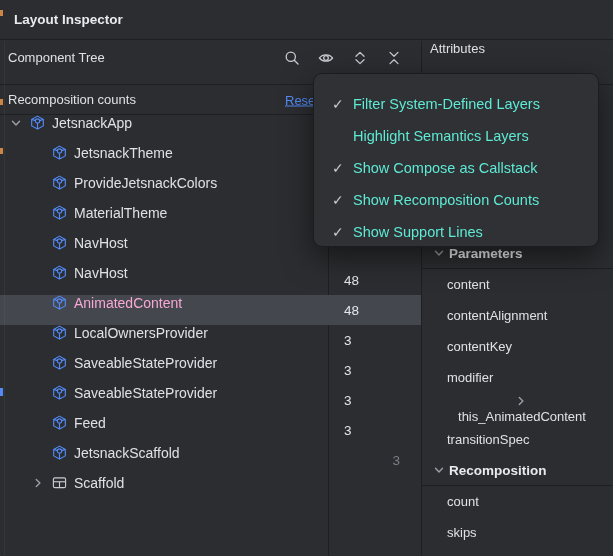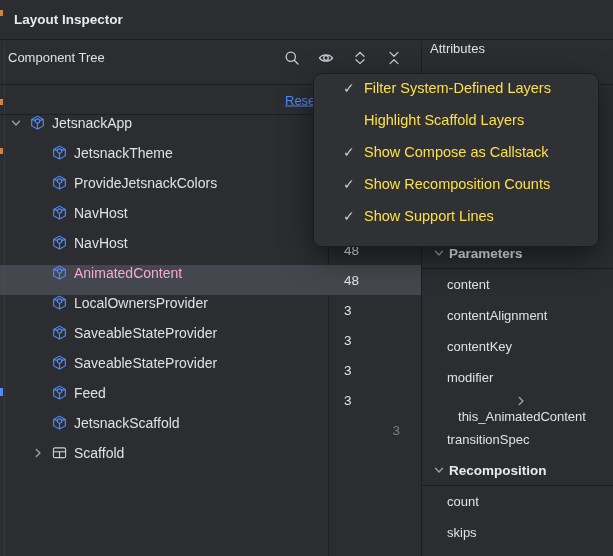--- a/index.html
+++ b/index.html
@@ -91,22 +91,22 @@
   .attr-item .chev { margin-right:2px; }
 
   
   .menu {
     position:absolute; left:313px; top:73px; width:286px; box-sizing:border-box;
     background:#2f3135; border:1px solid #1b1c1f; border-radius:9px;
     box-shadow:0 10px 30px rgba(0,0,0,0.5);
     padding:6px 0; z-index:10;
   }
   .menu-item {
-    height:32px; display:flex; align-items:flex-start; padding-left:29px;
-    font-size:14.5px; color:#fde047; cursor:pointer;
+    height:32px; display:flex; align-items:flex-end; padding-left:18px;
+    font-size:14.5px; color:#5eead4; cursor:pointer;
   }
   .menu-check { width:21px; flex:0 0 auto; color:#c9ccd2; font-size:14px; }
   .menu-item.checked .menu-check::before { content:"\2713"; }
 </style>
 </head>
 <body>
 
 <svg width="0" height="0" style="position:absolute" aria-hidden="true">
   <defs>
     <symbol id="ic-search" viewBox="0 0 16 16">
@@ -170,20 +170,21 @@
         </span>
       <span class="tb-icon">
           <svg viewBox="0 0 16 16">
             <use href="#ic-collapse"></use>
           </svg>
         </span>
     </span>
   </div>
 
   <div class="recomp-bar">
+    <span>Recomposition counts</span>
     <a class="reset-link">Reset</a>
   </div>
 
   <div class="counts-sep"></div>
 
   <div class="tree">
 
     <div class="trow">
       <span class="chev">
           <svg viewBox="0 0 16 16">
@@ -213,20 +214,30 @@
       <span class="indent"></span>
         <span class="chev"></span>
       <span class="nicon">
           <svg viewBox="0 0 16 16">
             <use href="#ic-cube"></use>
           </svg>
         </span>
       <span class="tlabel">ProvideJetsnackColors</span>
     </div>
 
+    <div class="trow">
+      <span class="indent"></span>
+        <span class="chev"></span>
+      <span class="nicon">
+          <svg viewBox="0 0 16 16">
+            <use href="#ic-cube"></use>
+          </svg>
+        </span>
+      <span class="tlabel">MaterialTheme</span>
+    </div>
 
     <div class="trow">
       <span class="indent"></span>
         <span class="chev"></span>
       <span class="nicon">
           <svg viewBox="0 0 16 16">
             <use href="#ic-cube"></use>
           </svg>
         </span>
       <span class="tlabel">NavHost</span>
@@ -417,21 +428,21 @@
 <div class="sliver" style="top:388px; height:8px; background:#548af7;"></div>
 <div class="edge-line"></div>
 
 <div class="menu">
   <div class="menu-item checked">
     <span class="menu-check"></span>
     <span>Filter System-Defined Layers</span>
   </div>
   <div class="menu-item">
     <span class="menu-check"></span>
-    <span>Highlight Scaffold Layers</span>
+    <span>Highlight Semantics Layers</span>
   </div>
   <div class="menu-item checked">
     <span class="menu-check"></span>
     <span>Show Compose as Callstack</span>
   </div>
   <div class="menu-item checked">
     <span class="menu-check"></span>
     <span>Show Recomposition Counts</span>
   </div>
   <div class="menu-item checked">

